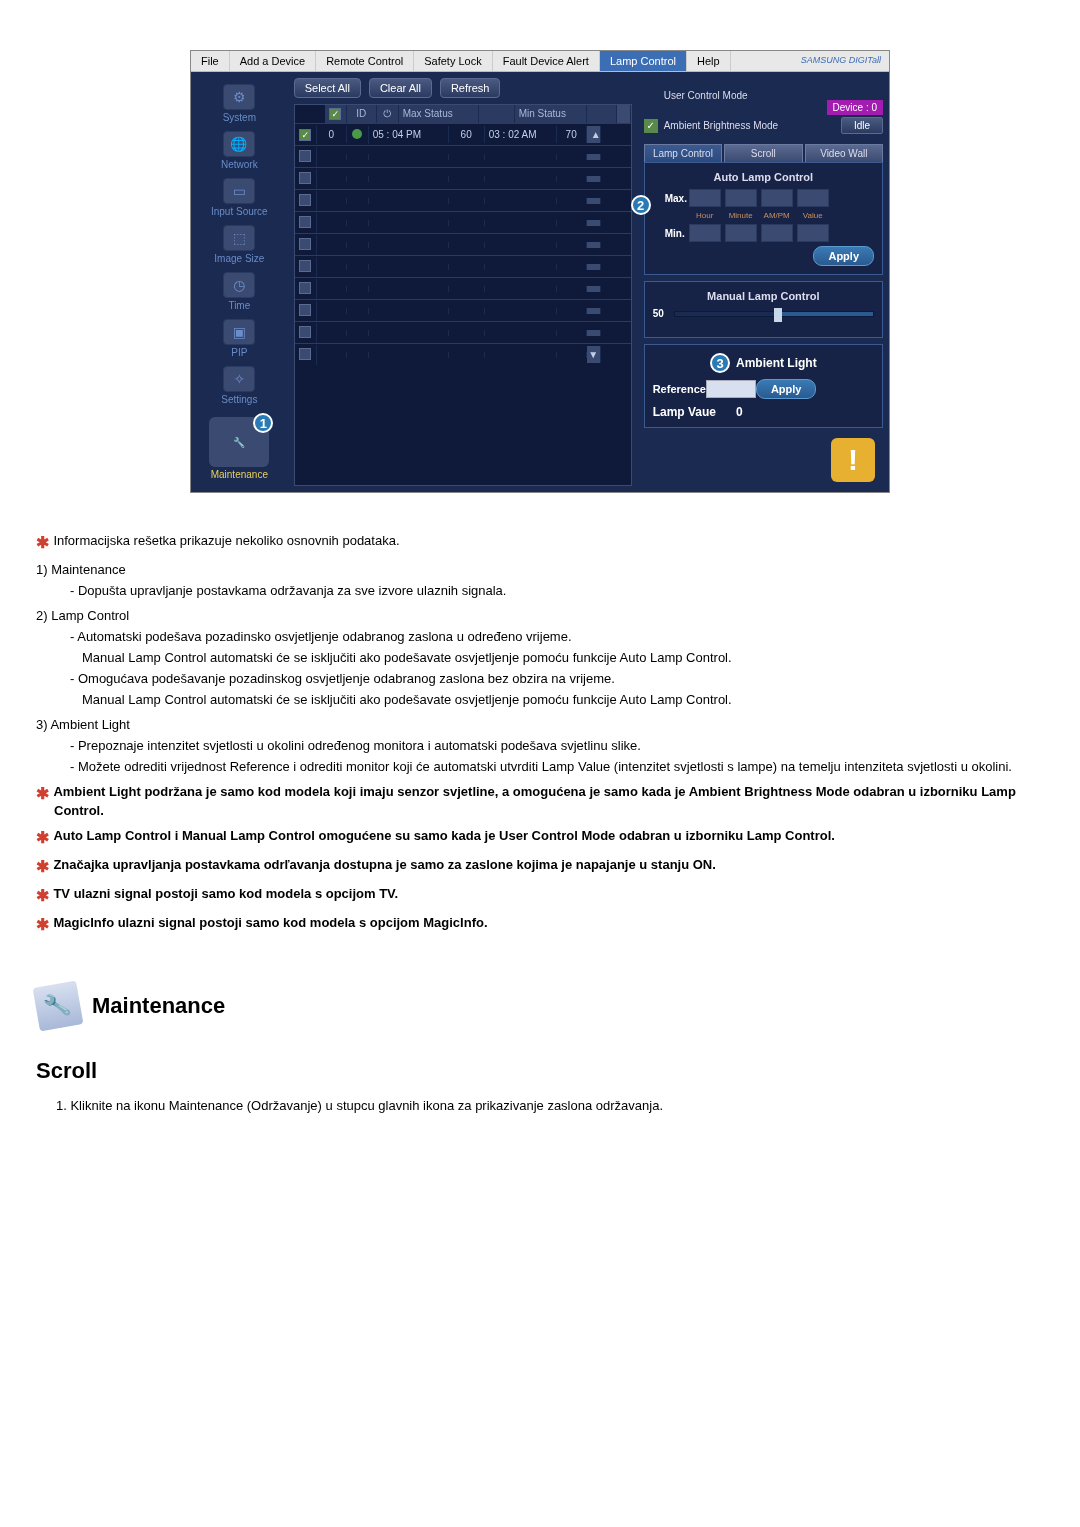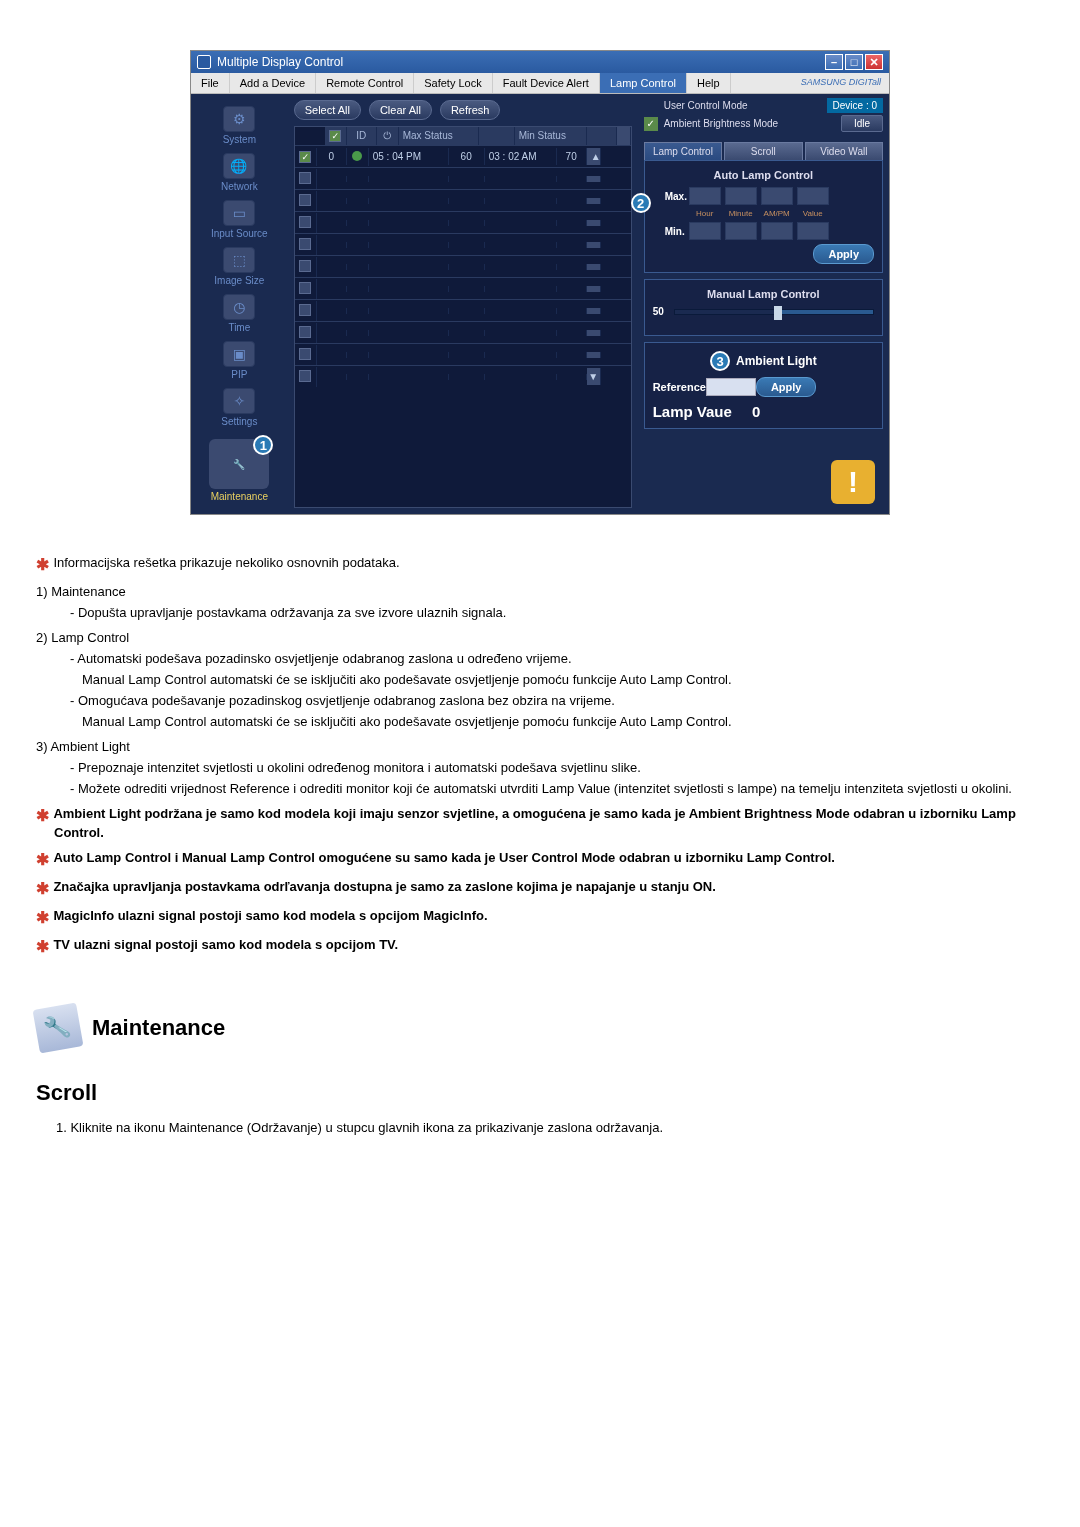--- a/index.html
+++ b/index.html
@@ -71,21 +71,21 @@
       width: 60px; height: 50px; background: #3b4a70; border-radius: 6px;
       display: flex; align-items: center; justify-content: center;
       margin-top: 4px; position: relative;
     }
     .maintenance-big .callout-badge { top: -4px; right: -4px; }
     .center-panel { flex: 1; background: #1a2a50; padding: 6px; display: flex; flex-direction: column; }
     .top-controls { display: flex; gap: 8px; margin-bottom: 6px; }
     .ctrl-btn {
       background: linear-gradient(#4a5a80,#2a3a60);
       color: #fff; font-size: 11px; padding: 3px 10px;
-      border: 1px solid #5a6a90; border-radius: 10px;
+      border: 1px solid #5a6a90; border-radius: 4px;
     }
     .grid {
       background: #0f1a3a; border: 1px solid #3a4a70;
       flex: 1; display: flex; flex-direction: column;
     }
     .grid-header { display: flex; background: #2a3a60; color: #a8b8d8; font-size: 10px; margin-left: 30px; }
     .grid-header div, .grid-row div { padding: 3px 4px; border-right: 1px solid #1a2a50; }
     .col-check { width: 22px; text-align: center; }
     .col-id { width: 30px; text-align: center; }
     .col-status-icon { width: 22px; text-align: center; }
@@ -96,22 +96,23 @@
     .col-scroll { width: 14px; background: #3a4a70; }
     .grid-row { display: flex; color: #c0d0e8; font-size: 10px; border-top: 1px solid #2a3a60; height: 22px; align-items: center; }
     .chk { width: 12px; height: 12px; background: #3a4a70; border: 1px solid #5a6a90; display: inline-block; }
     .chk.checked { background: #5a8a4a; }
     .chk.checked::after { content: "✓"; color: #fff; font-size: 9px; display: block; text-align: center; line-height: 11px; }
     .power-on { width: 10px; height: 10px; background: #4a9a4a; border-radius: 50%; display: inline-block; }
     .right-panel { width: 260px; background: #1a2a50; display: flex; flex-direction: column; }
     .right-topbar { background: #1a2a50; padding: 4px 6px; display: flex; flex-direction: column; gap: 2px; }
     .mode-row { display: flex; align-items: center; gap: 6px; color: #dde; font-size: 10px; }
     .device-badge {
-      background: #0369a1; color: #fff; font-size: 10px; padding: 2px 6px;
+      background: #a21caf; color: #fff; font-size: 10px; padding: 2px 6px;
       margin-left: auto;
+      margin-top: 24px;
     }
     .mode-check { width: 14px; height: 14px; background: #5a8a4a; display: flex; align-items: center; justify-content: center; color: #fff; font-size: 10px; }
     .idle-badge { background: linear-gradient(#4a5a80,#2a3a60); color: #fff; font-size: 10px; padding: 2px 12px; margin-left: auto; border: 1px solid #5a6a90; border-radius: 2px; }
     .tabs-row { display: flex; gap: 2px; padding: 0 6px; margin-top: 6px; }
     .tab {
       flex: 1; text-align: center; font-size: 10px; color: #dde;
       background: linear-gradient(#5a6a90,#3a4a70); padding: 3px 0;
       border: 1px solid #6a7aa0; border-bottom: none;
     }
     .tab.active { background: linear-gradient(#3a5a90,#2a4a80); }
@@ -138,21 +139,21 @@
     .slider-thumb { position: absolute; left: 50%; top: -4px; width: 8px; height: 14px; background: #c8d8e8; }
     .callout-badge {
       position: absolute; width: 20px; height: 20px; border-radius: 50%;
       background: #2a7ab5; color: #fff; font-weight: bold; font-size: 13px;
       display: flex; align-items: center; justify-content: center;
       border: 2px solid #fff;
     }
     .ref-row { display: flex; align-items: center; gap: 0; margin: 6px 0; }
     .ref-label { color: #fff; font-size: 11px; font-weight: bold; }
     .ref-select { width: 50px; height: 18px; background: #d8e0f0; border: 1px solid #aab; }
-    .lamp-value-row { color: #fff; font-size: 15px; font-weight: bold; display: flex; gap: 20px; }
+    .lamp-value-row { color: #fff; font-size: 12px; font-weight: bold; display: flex; gap: 20px; }
     .warning-icon-big {
       position: absolute; bottom: 10px; right: 14px;
       width: 44px; height: 44px;
       background: #e8b030; border-radius: 6px;
       display: flex; align-items: center; justify-content: center;
       color: #fff; font-size: 30px; font-weight: bold;
     }
 
     
     .doc { margin: 0 6px; }
@@ -170,31 +171,20 @@
       font-size: 22px; transform: rotate(-10deg);
     }
     h2.maint-h { font-size: 22px; font-weight: bold; }
     h2.scroll-h { font-size: 22px; font-weight: bold; margin: 24px 0 14px 0; }
     .ol-item { margin: 6px 0 6px 20px; font-size: 13px; }
   </style>
 </head>
 <body>
 
 <div class="screenshot">
-  <div class="titlebar">
-    <div class="titlebar-left">
-      <span class="titlebar-icon"></span>
-      <span>Multiple Display Control</span>
-    </div>
-    <div class="win-controls">
-      <span class="win-btn win-min">–</span>
-      <span class="win-btn win-max">□</span>
-      <span class="win-btn win-close">✕</span>
-    </div>
-  </div>
 
   <div class="menubar">
     <div class="menubar-item">File</div>
     <div class="menubar-item">Add a Device</div>
     <div class="menubar-item">Remote Control</div>
     <div class="menubar-item">Safety Lock</div>
     <div class="menubar-item">Fault Device Alert</div>
     <div class="menubar-item active">Lamp Control</div>
     <div class="menubar-item">Help</div>
     <div class="samsung-logo">SAMSUNG DIGITall</div>
@@ -475,22 +465,22 @@
   <div class="sub-bullet">- Omogućava podešavanje pozadinskog osvjetljenje odabranog zaslona bez obzira na vrijeme.</div>
   <div class="sub-cont">Manual Lamp Control automatski će se isključiti ako podešavate osvjetljenje pomoću funkcije Auto Lamp Control.</div>
 
   <div class="num-heading">3)  Ambient Light</div>
   <div class="sub-bullet">- Prepoznaje intenzitet svjetlosti u okolini određenog monitora i automatski podešava svjetlinu slike.</div>
   <div class="sub-bullet">- Možete odrediti vrijednost Reference i odrediti monitor koji će automatski utvrditi Lamp Value (intenzitet svjetlosti s lampe) na temelju intenziteta svjetlosti u okolini.</div>
 
   <div class="bold-note"><span class="star">✱</span><span class="text">Ambient Light podržana je samo kod modela koji imaju senzor svjetline, a omogućena je samo kada je Ambient Brightness Mode odabran u izborniku Lamp Control.</span></div>
   <div class="bold-note"><span class="star">✱</span><span class="text">Auto Lamp Control i Manual Lamp Control omogućene su samo kada je User Control Mode odabran u izborniku Lamp Control.</span></div>
   <div class="bold-note"><span class="star">✱</span><span class="text">Značajka upravljanja postavkama odrľavanja dostupna je samo za zaslone kojima je napajanje u stanju ON.</span></div>
+  <div class="bold-note"><span class="star">✱</span><span class="text">TV ulazni signal postoji samo kod modela s opcijom TV.</span></div>
   <div class="bold-note"><span class="star">✱</span><span class="text">MagicInfo ulazni signal postoji samo kod modela s opcijom MagicInfo.</span></div>
-  <div class="bold-note"><span class="star">✱</span><span class="text">TV ulazni signal postoji samo kod modela s opcijom TV.</span></div>
 
   <div class="section-icon-row">
     <div class="maint-icon">🔧</div>
     <h2 class="maint-h">Maintenance</h2>
   </div>
 
   <h2 class="scroll-h">Scroll</h2>
   <div class="ol-item">1.  Kliknite na ikonu Maintenance (Održavanje) u stupcu glavnih ikona za prikazivanje zaslona održavanja.</div>
 
 </div>

